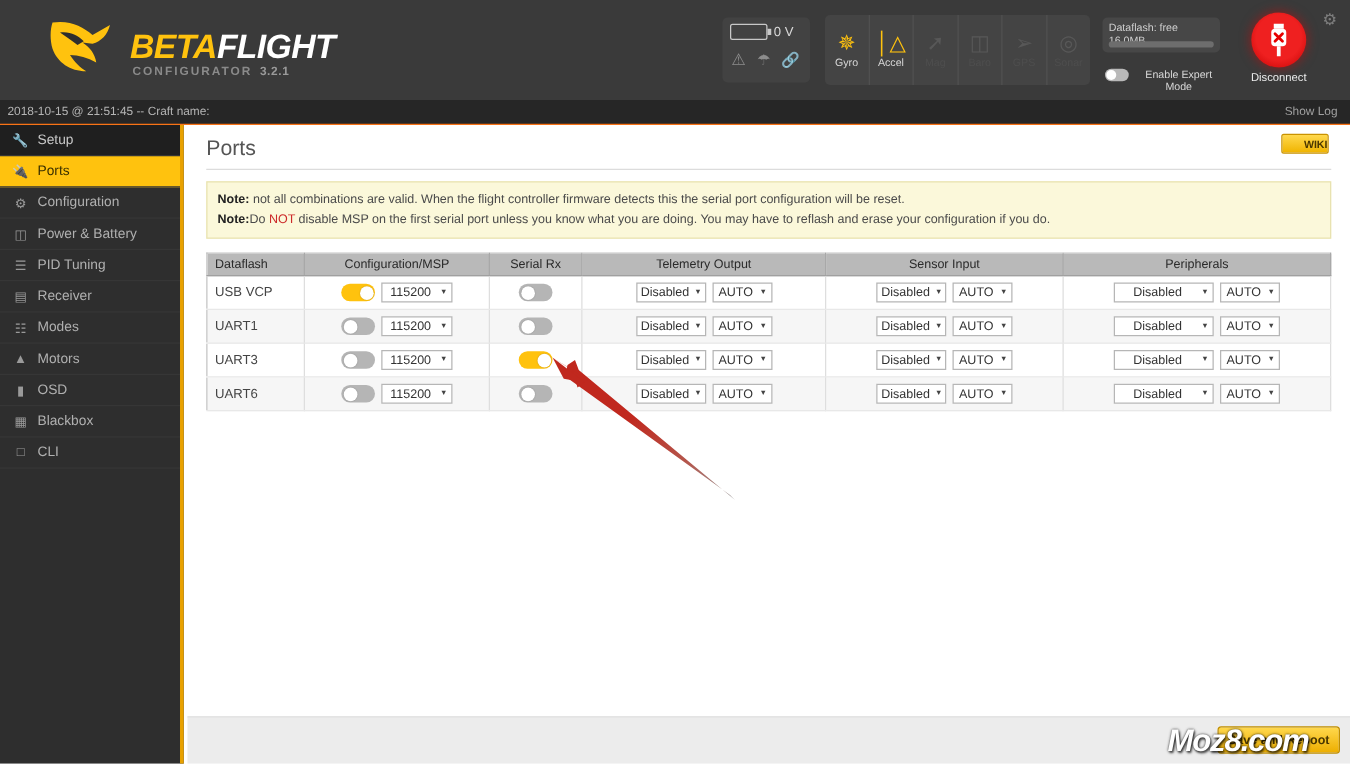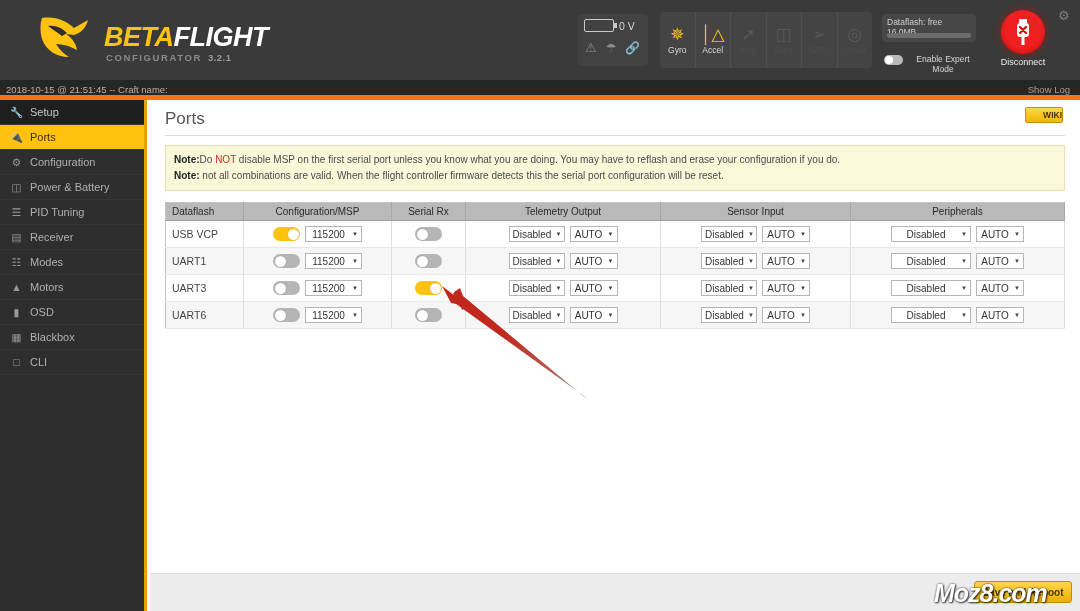--- a/index.html
+++ b/index.html
@@ -90,21 +90,21 @@
     background: radial-gradient(circle at 50% 45%, #ef2020 55%, #c00000 100%);
     box-shadow: 0 0 9px rgba(230,0,0,0.55);
     display: flex; align-items: center; justify-content: center;
   }
   .disc-label { font-size: 9px; color: #ededed; margin-top: 3px; }
   .gear-top { position: absolute; left: 1058px; top: 8px; font-size: 13px; color: #7d7d7d; }
 
   
   .statusbar {
     position: absolute; left: 0; top: 80px; width: 1080px; height: 20px;
-    background: #262626; border-bottom: 5px solid #f97316;
+    background: #262626; border-bottom: 1px solid #f97316;
   }
   .sb-left { position: absolute; left: 6px; top: 4px; font-size: 9.5px; color: #b4b4b4; }
   .sb-right { position: absolute; right: 10px; top: 4px; font-size: 9.5px; color: #a0a0a0; }
 
   
   .sidebar {
     position: absolute; left: 0; top: 100px; width: 147px; height: 511px;
     background: #2e2e2e; border-right: 3px solid #e8a100;
   }
   .nav-item {
@@ -339,25 +339,25 @@
 
 <div class="content">
 
   <div class="page-head">
     <div class="page-title">Ports</div>
     <div class="wiki-btn">WIKI</div>
   </div>
 
   <div class="notes">
     <div>
-      <b>Note</b><b>:</b><span>Do </span><span class="red">NOT</span><span> disable MSP on the first serial port unless you know what you are doing. You may have to reflash and erase your configuration if you do.</span>
-    </div>
-    <div>
       <b>Note</b><b>:</b>
       <span>not all combinations are valid. When the flight controller firmware detects this the serial port configuration will be reset.</span>
+    </div>
+    <div>
+      <b>Note</b><b>:</b><span>Do </span><span class="red">NOT</span><span> disable MSP on the first serial port unless you know what you are doing. You may have to reflash and erase your configuration if you do.</span>
     </div>
   </div>
 
   <table class="ports-table">
     <thead>
       <tr>
         <th style="width:78px">Dataflash</th>
         <th style="width:148px">Configuration/MSP</th>
         <th style="width:74px">Serial Rx</th>
         <th style="width:195px">Telemetry Output</th>

